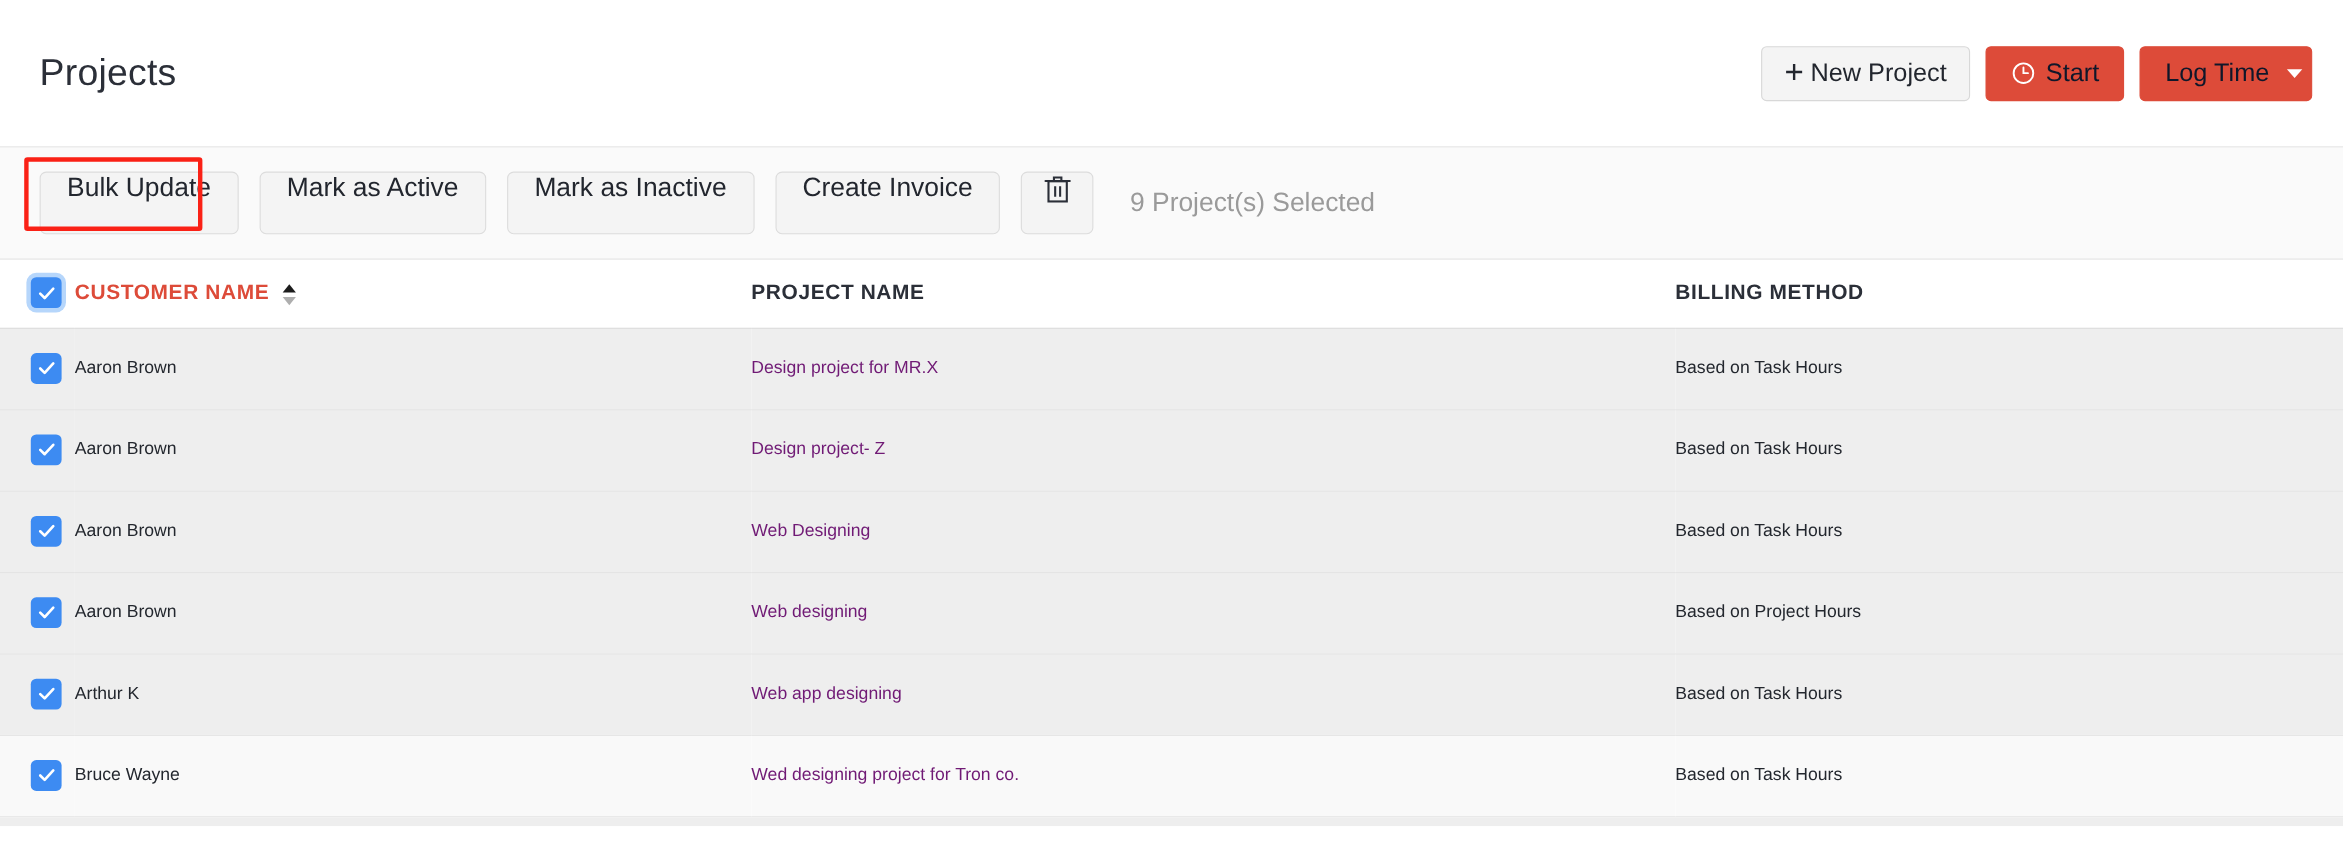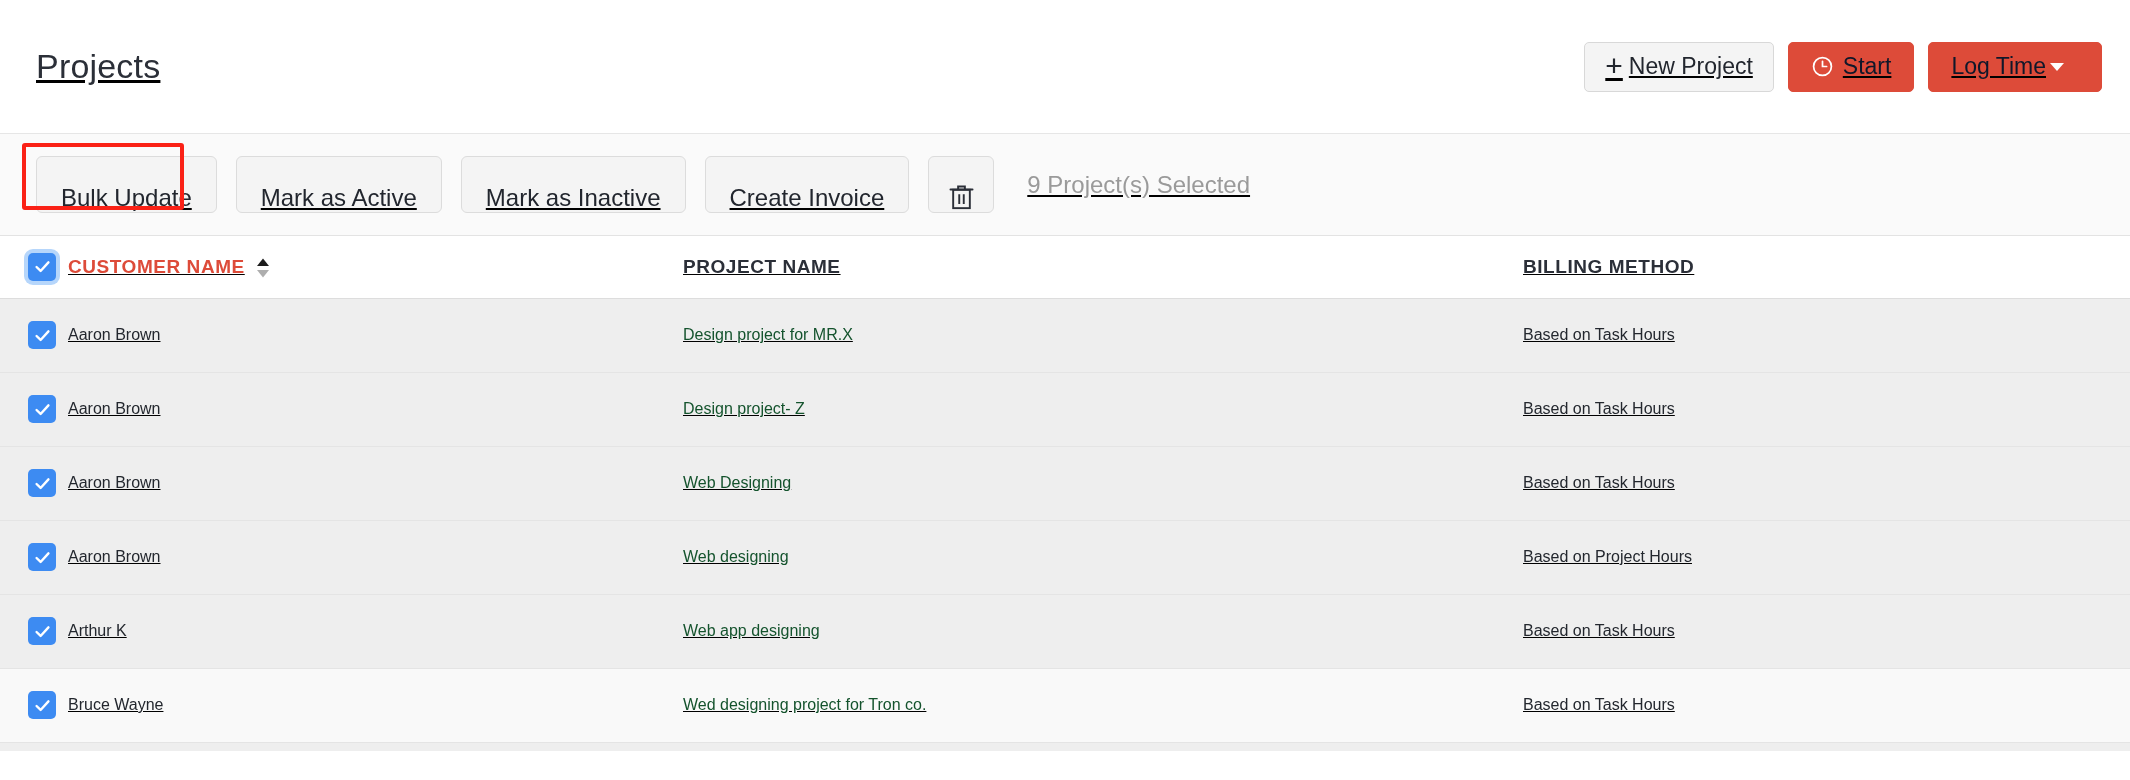--- a/index.html
+++ b/index.html
@@ -3,21 +3,21 @@
 <meta charset="utf-8">
 <style>
   * { box-sizing: border-box; margin: 0; padding: 0; }
   html, body {
     width: 2130px; height: 780px;
     background: #ffffff;
     font-family: "Liberation Sans", sans-serif;
     overflow: hidden;
   }
 
-  .page { position: relative; width: 2130px; height: 637px; background:#fff;text-decoration:underline; }
+  .page { position: relative; width: 2130px; height: 637px; background:#fff; }
 
   
   .topbar {
     position: relative;
     height: 133px;
     background: #ffffff;
     display: flex;
     align-items: center;
     padding: 0 28px 0 36px;
   }
@@ -60,21 +60,21 @@
     top: -1px;
   }
   .btn-red {
     background: #dd4b39;
     border: 1px solid #dd4b39;
     color: #0f172a;
     height: 50px;
     padding: 0 22px;
     gap: 9px;
   }
-  .btn-red.logtime { padding: 0 37px 0 22px; gap: 4px; }
+  .btn-red.logtime { padding: 0 8px 0 22px; gap: 16px; }
   .clock-ic { width: 23px; height: 23px; display:block; }
   .caret-dn {
     width: 0; height: 0;
     border-left: 7px solid transparent;
     border-right: 7px solid transparent;
     border-top: 8px solid #ffffff;
     display:block;
   }
 
   
@@ -91,21 +91,21 @@
   }
   .bulk-btn {
     background: #f4f4f4;
     border: 1px solid #dcdcdc;
     border-radius: 6px;
     height: 57px;
     padding: 0 24px;
     font-size: 24px;
     color: #22262e;
     display: inline-flex;
-    align-items: flex-end;
+    align-items: flex-start;
     cursor: pointer;
     font-family: "Liberation Sans", sans-serif;
     white-space: nowrap;
   }
   .trash-btn {
     width: 66px; padding: 0;
     justify-content: center;
   }
   .trash-ic { width: 27px; height: 30px; display:block; }
   .sel-count {
@@ -149,21 +149,21 @@
   tbody td {
     height: 74px;
     font-size: 16px;
     color: #23272e;
     vertical-align: middle;
     padding: 0;
     border-bottom: 1px solid #e4e4e4;
   }
   tbody tr.selected td { background: #eeeeee; }
   tbody tr.plain td { background: #f9f9f9; }
-  td.td-link a { color: #14532d; text-decoration: none; cursor: pointer; }
+  td.td-link a { color: #701a75; text-decoration: none; cursor: pointer; }
   .cell-pad-check { padding-left: 28px; }
 
   
   .cbx {
     width: 28px; height: 28px;
     border-radius: 5px;
     background: #3d8bf2;
     display: inline-flex;
     align-items: center; justify-content: center;
     cursor: pointer;

